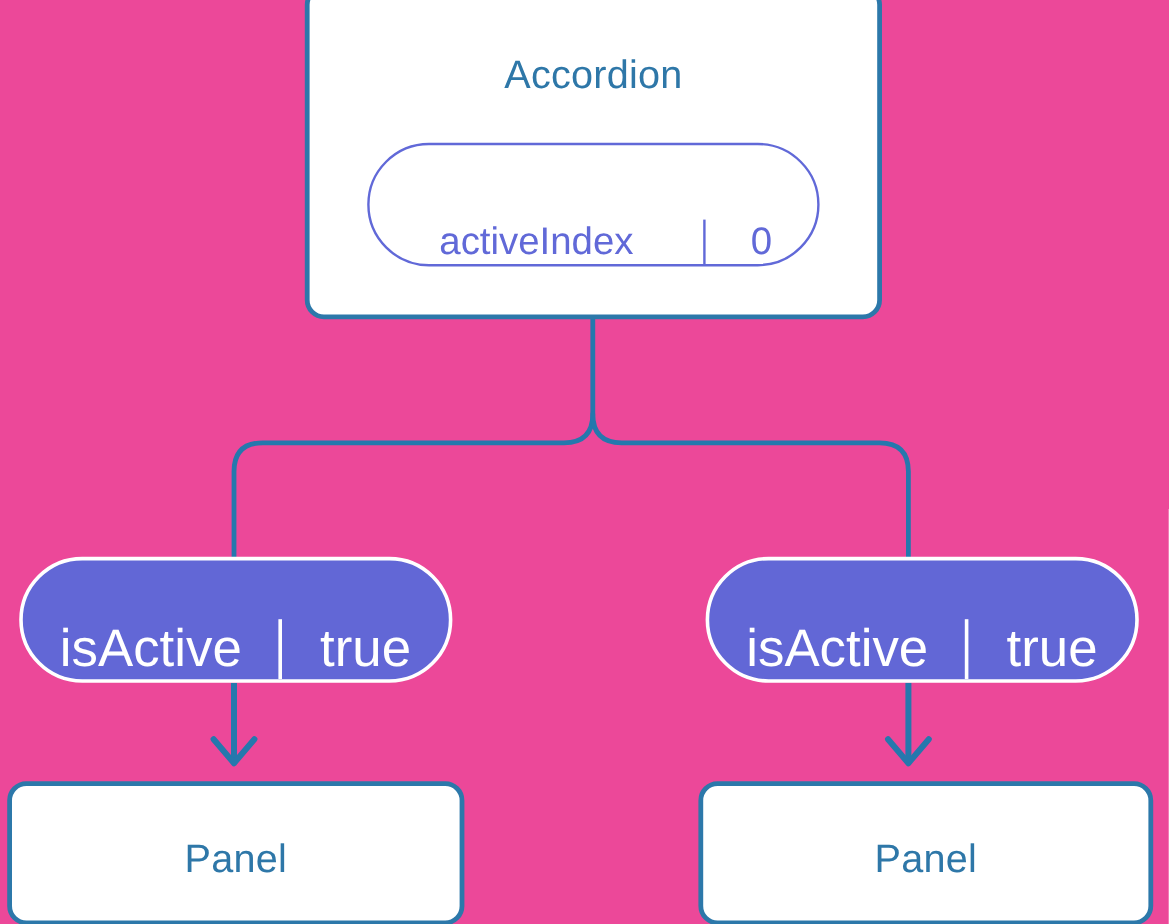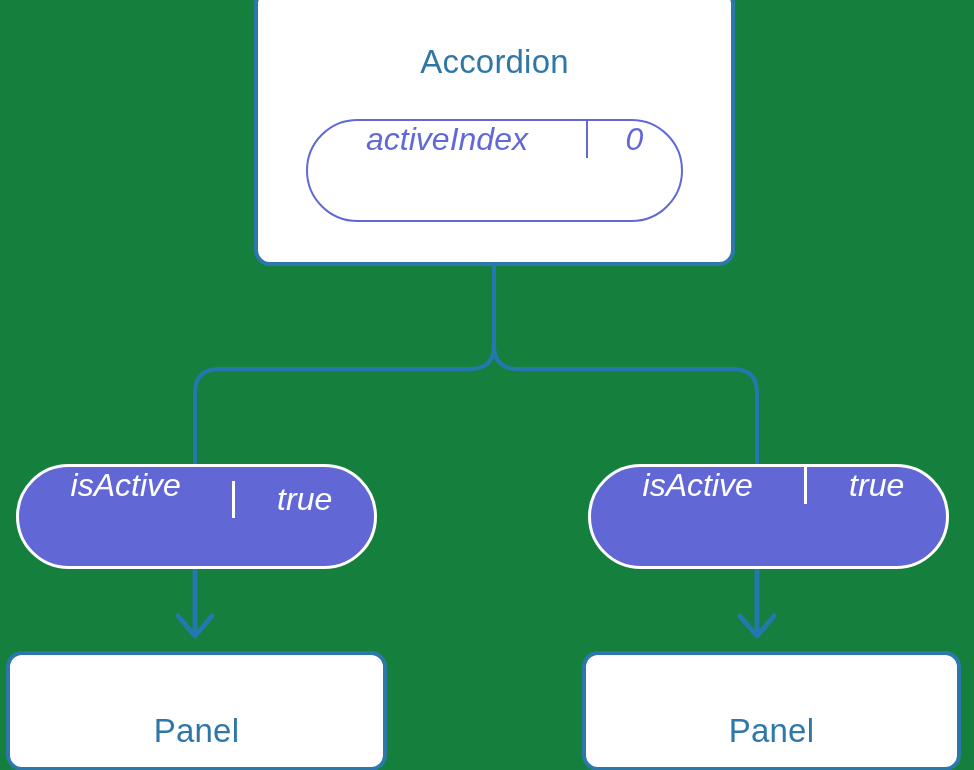--- a/index.html
+++ b/index.html
@@ -10,21 +10,21 @@
   body {
     width: 974px;
     height: 770px;
     overflow: hidden;
     font-family: "Liberation Sans", sans-serif;
   }
   #stage {
     position: relative;
     width: 974px;
     height: 770px;
-    background: #15803d;
+    background: #ec4899;
     overflow: hidden;
   }
 
   
   #connectors {
     position: absolute;
     left: 0;
     top: 0;
     width: 974px;
     height: 770px;
@@ -71,32 +71,31 @@
     width: 381px;
     height: 120px;
   }
   #panel-right-card {
     left: 582px;
     top: 651px;
     width: 379px;
     height: 120px;
   }
   .panel-card .card-title {
-    top: 57px;
+    top: 42px;
   }
 
   
   .pill {
     position: absolute;
     box-sizing: border-box;
     display: flex;
-    align-items: flex-start;
+    align-items: flex-end;
     border-radius: 999px;
     overflow: hidden;
-    font-style: italic;
   }
   .pill-key, .pill-val {
     display: flex;
     align-items: center;
     justify-content: center;
     white-space: nowrap;
     box-sizing: border-box;
   }
 
   
@@ -114,21 +113,21 @@
   }
 
   
   .pill-filled {
     background: #6267d6;
     border: 3px solid #ffffff;
   }
   .pill-filled .pill-key,
   .pill-filled .pill-val {
     color: #ffffff;
-    font-size: 32px;
+    font-size: 44px;
   }
   .pill-filled .pill-val {
     border-left: 3px solid #ffffff;
   }
 
   #active-index-pill {
     left: 306px;
     top: 119px;
     width: 377px;
     height: 103px;

